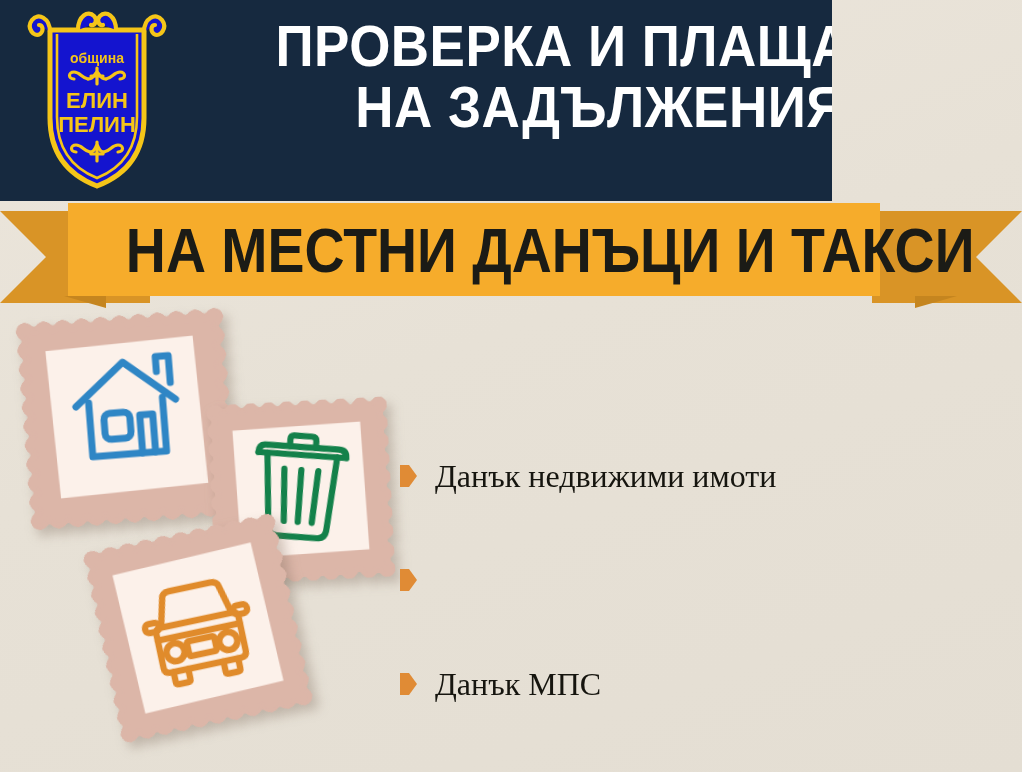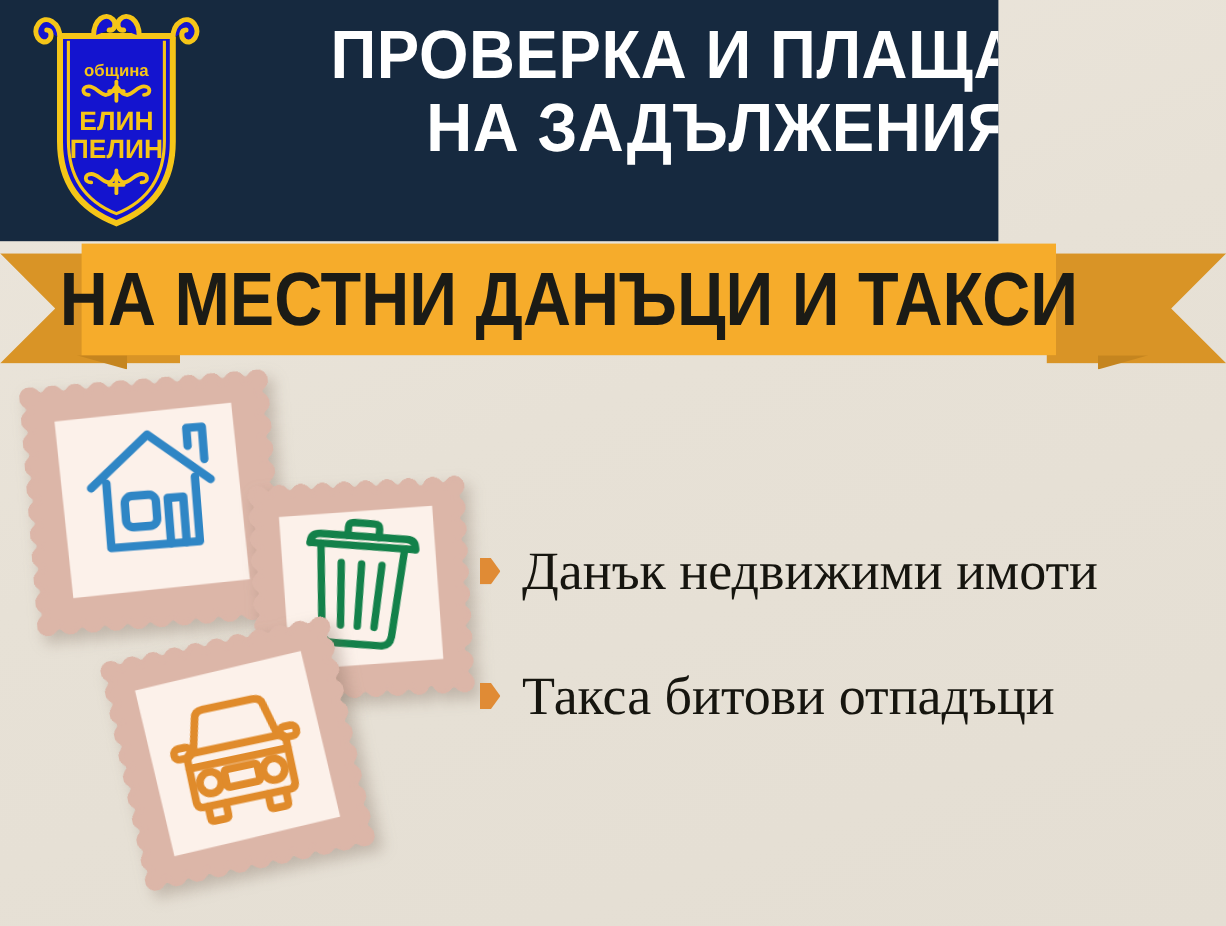--- a/index.html
+++ b/index.html
@@ -65,21 +65,21 @@
     clip-path:polygon(0 0,42px 0,42px 12px);
   }
   .ribbon-fold-r{
     position:absolute;left:915px;top:96px;width:42px;height:12px;
     background:#c5851f;
     clip-path:polygon(0 0,42px 0,0 12px);
   }
   .ribbon-main{
     position:absolute;left:68px;top:3px;width:812px;height:93px;
     background:#f6ac2b;
-    display:flex;align-items:center;justify-content:center;
+    display:flex;align-items:center;
   }
   .ribbon-text{
     color:#1b1b16;
     font-family:"Liberation Sans", sans-serif;
     font-weight:bold;
     font-size:63px;
     letter-spacing:0px;
     transform:scaleX(0.88);
     white-space:nowrap;
     line-height:64px;
@@ -100,21 +100,21 @@
     display:flex;align-items:center;
     height:104px;
   }
   .bullet-mark{
     width:17px;height:22px;flex:0 0 auto;margin-right:18px;
     background:#e08b35;
     clip-path:polygon(0 0,9px 0,17px 11px,9px 22px,0 22px);
   }
   .bullet-label{
     font-family:"Liberation Serif", serif;
-    font-size:45px;
+    font-size:32px;
     color:#16150f;
     line-height:50px;
     white-space:nowrap;
   }
 </style>
 </head>
 <body>
 
 <div id="poster">
 
@@ -367,19 +367,22 @@
 
   <div class="bullets">
 
     <div class="bullet-row">
       <span class="bullet-mark"></span>
       <span class="bullet-label">Данък недвижими имоти</span>
     </div>
 
     <div class="bullet-row">
       <span class="bullet-mark"></span>
-      <span class="bullet-label">Такса битови отпадъци</span>
     </div>
 
+    <div class="bullet-row">
+      <span class="bullet-mark"></span>
+      <span class="bullet-label">Данък МПС</span>
+    </div>
 
   </div>
 
 </div>
 
 </body></html>

